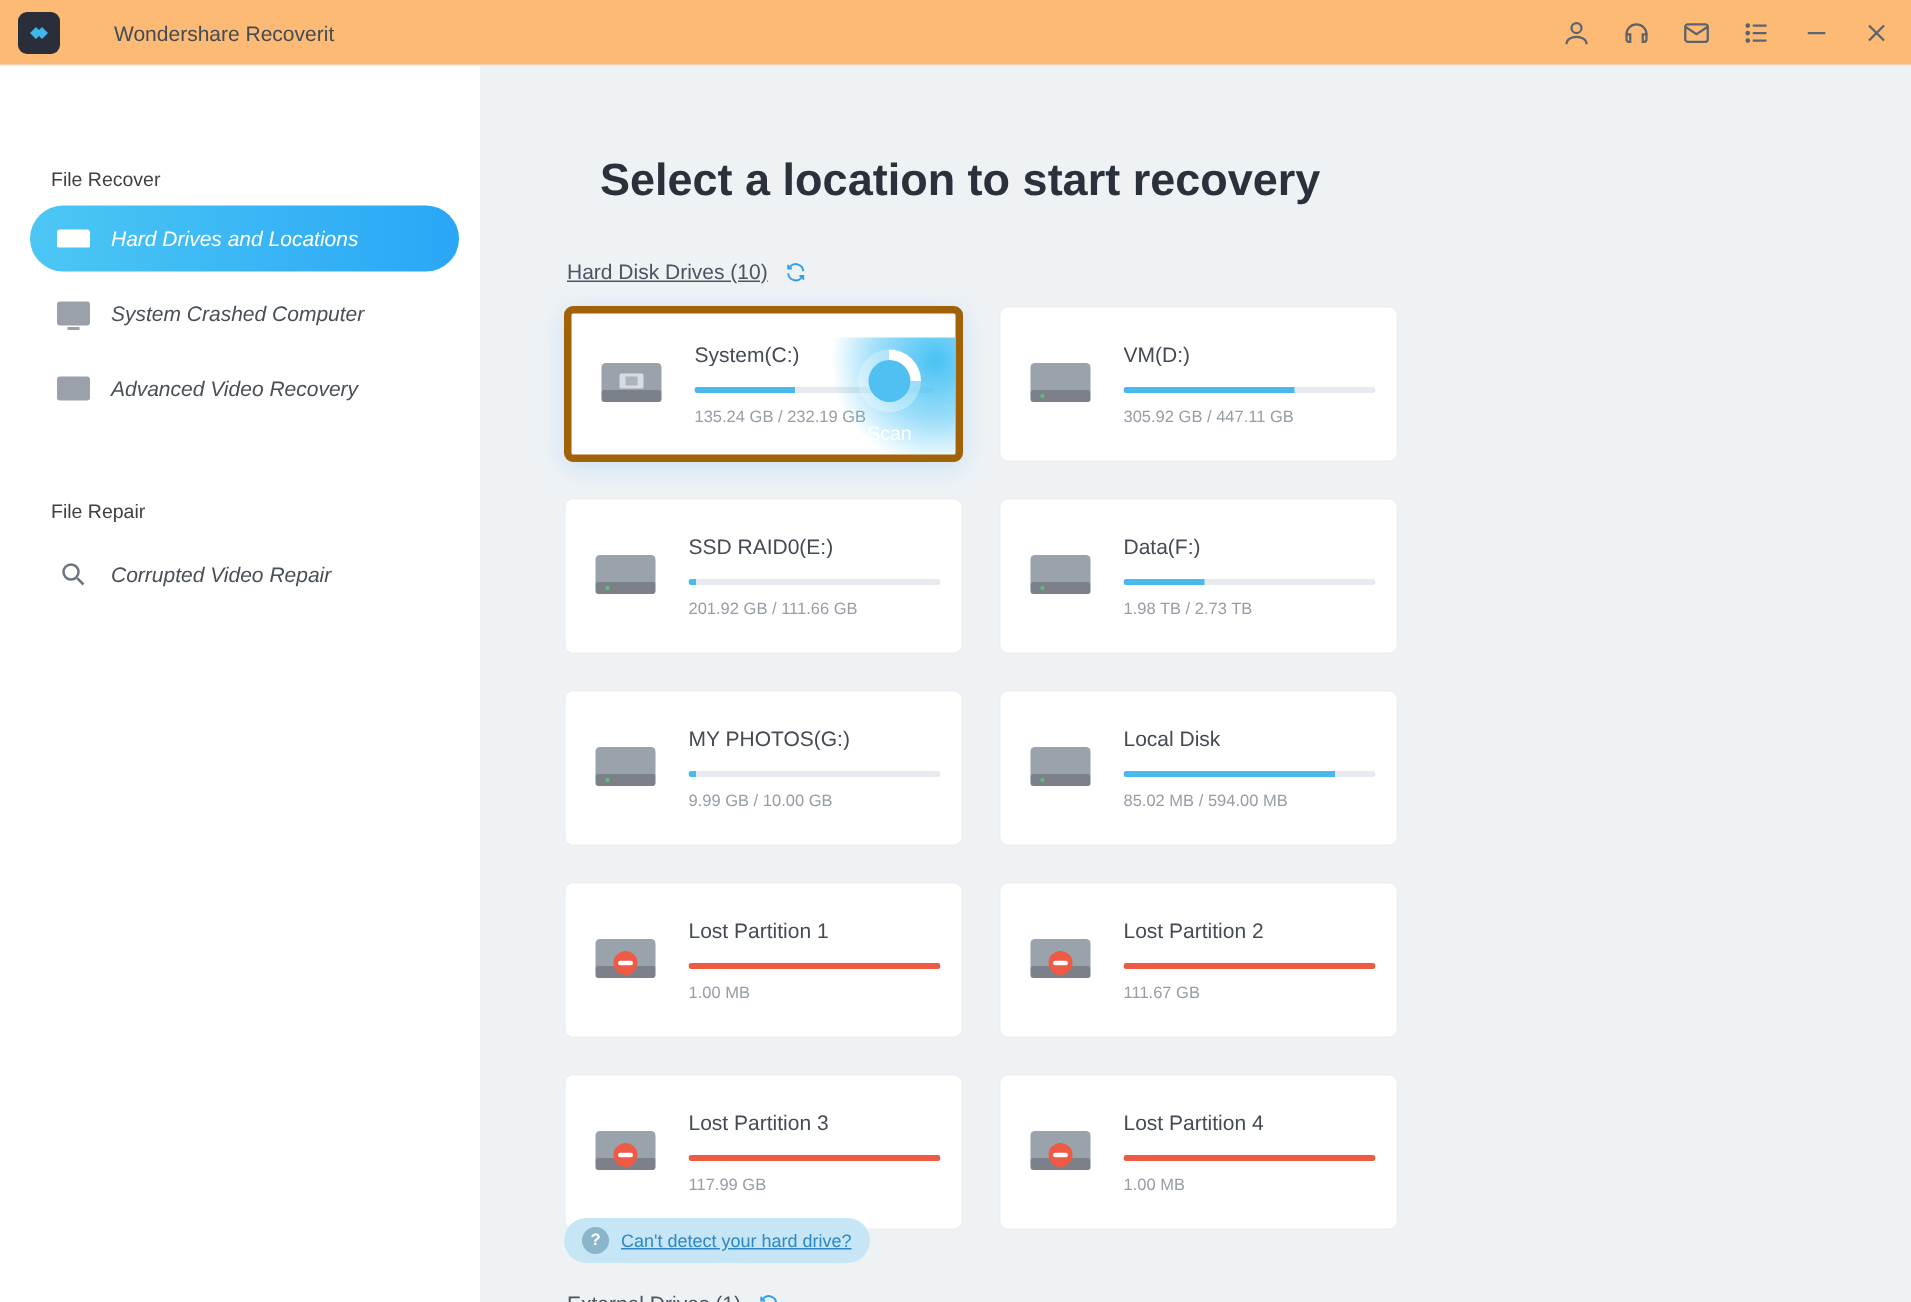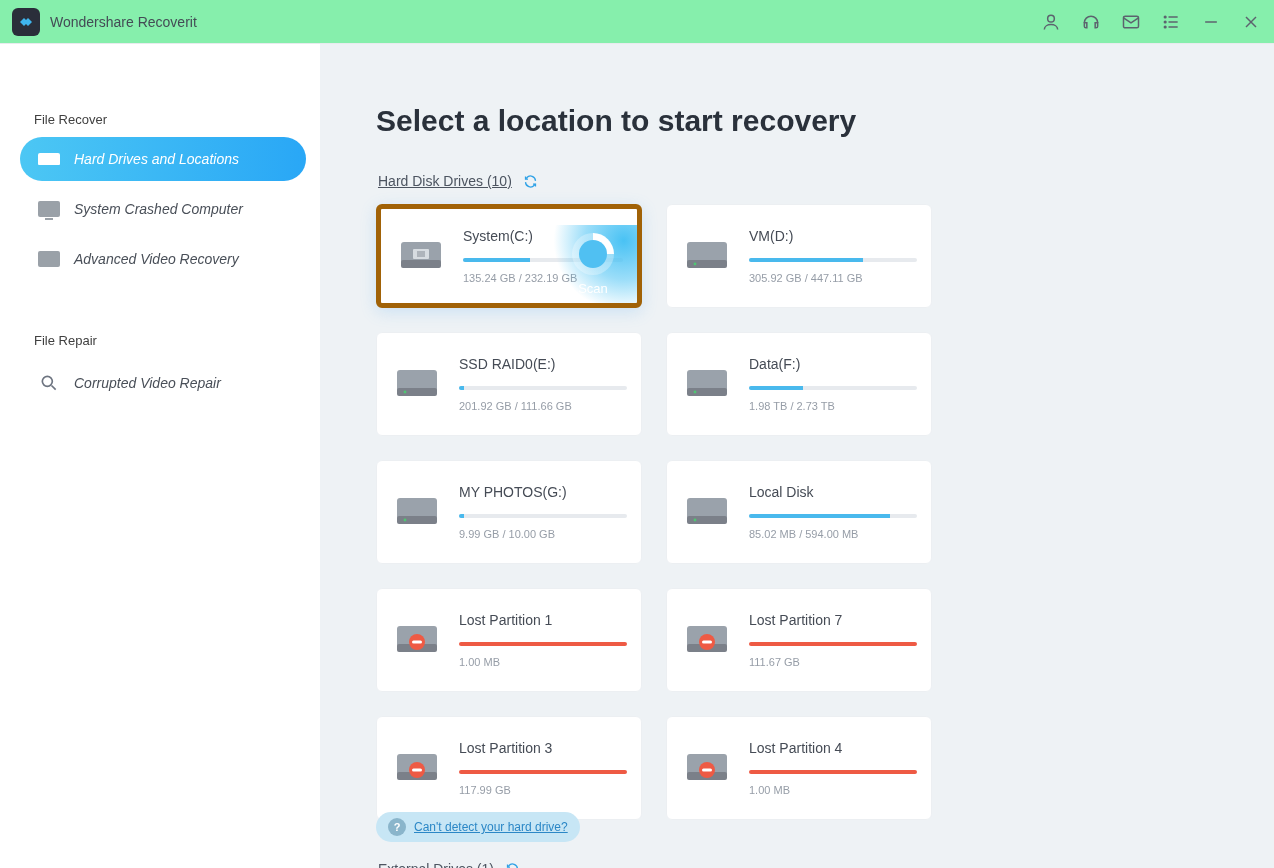--- a/index.html
+++ b/index.html
@@ -1,17 +1,17 @@
 <!DOCTYPE html>
 <html><head>
 <meta charset="utf-8">
 <style>
 * { margin: 0; padding: 0; box-sizing: border-box; font-family: -apple-system, BlinkMacSystemFont, "Segoe UI", Arial, sans-serif; }
 body { width: 1274px; height: 868px; background: #eef2f5; overflow: hidden; display: flex; flex-direction: column; }
-.titlebar { height: 44px; display: flex; align-items: center; padding: 0 12px; background: #86efac; border-bottom: 1px solid #e8ebee; }
+.titlebar { height: 44px; display: flex; align-items: center; padding: 0 12px; background: #fdba74; border-bottom: 1px solid #e8ebee; gap: 26px; }
 .app-logo { width: 28px; height: 28px; background: #2a2e3a; border-radius: 6px; display: flex; align-items: center; justify-content: center; margin-right: 10px; }
 .app-logo svg { width: 16px; height: 16px; }
 .app-title { font-size: 14px; color: #444b55; }
 .titlebar-spacer { flex: 1; }
 .titlebar-actions { display: flex; gap: 18px; align-items: center; }
 .titlebar-btn { width: 22px; height: 22px; display: flex; align-items: center; justify-content: center; color: #5c636e; cursor: pointer; }
 .titlebar-btn svg { width: 20px; height: 20px; stroke: currentColor; fill: none; stroke-width: 1.8; }
 .main { flex: 1; display: flex; min-height: 0; }
 .sidebar { width: 320px; background: #fff; padding: 60px 14px 0 20px; }
 .section-label { font-size: 13px; color: #404040; margin: 8px 14px 10px; }
@@ -20,21 +20,21 @@
 .nav-icon { width: 22px; height: 16px; display: flex; align-items: center; justify-content: center; }
 .nav-icon.disk { background: #9aa1a8; border-radius: 2px 2px 1px 1px; position: relative; height: 12px; }
 .nav-item.active .nav-icon.disk { background: #fff; }
 .nav-icon.monitor { width: 22px; height: 16px; background: #9aa1a8; border-radius: 2px; position: relative; }
 .nav-icon.monitor::after { content:""; position:absolute; bottom:-3px; left:50%; transform:translateX(-50%); width:8px; height:2px; background:#9aa1a8;}
 .nav-icon.video { width: 22px; height: 16px; background: #9aa1a8; border-radius: 2px; }
 .nav-icon.repair { width: 22px; height: 22px; display:flex; align-items:center; justify-content:center; }
 .nav-icon.repair svg { width:20px; height:20px; }
 .nav-sep { height: 38px; }
 .content { flex: 1; padding: 60px 58px 0 56px; overflow-y: auto; position: relative; }
-.page-title { font-size: 30px; font-weight: 700; color: #2a313b; margin-bottom: 34px; }
+.page-title { font-size: 30px; font-weight: 700; color: #2a313b; margin-bottom: 34px; margin-left: 24px; }
 .group-header { display: flex; align-items: center; gap: 10px; font-size: 14px; color: #4c5460; margin: 6px 0 14px 2px; text-decoration: underline; }
 .refresh-btn { width: 18px; height: 18px; display:flex; align-items:center; justify-content:center; color:#2ea1e6; cursor:pointer;}
 .refresh-btn svg { width:15px; height:15px; stroke:currentColor; fill:none; stroke-width:2;}
 .cards { display: flex; flex-wrap: wrap; gap: 24px; margin-bottom: 40px; }
 .card { width: 266px; height: 104px; background: #fff; border: 1px solid #eceff2; border-radius: 6px; display: flex; align-items: center; padding: 0 14px 0 14px; cursor: pointer; position: relative; overflow: hidden; }
 .card.selected { border: 5px solid #a16207; box-shadow: 0 4px 16px rgba(80,170,240,.22); }
 .drive-icon { width: 52px; height: 48px; margin-right: 16px; position:relative; display:flex; align-items:center; justify-content:center;}
 .drive-icon svg { width:52px; height:48px; }
 .card-body { flex: 1; min-width: 0; }
 .drive-name { font-size: 14px; color: #454b55; margin-bottom: 14px; white-space: nowrap; overflow:hidden; text-overflow:ellipsis;}
@@ -271,21 +271,21 @@
         <div class="card">
           <div class="drive-icon">
             <svg viewBox="0 0 52 48">
               <rect x="6" y="10" width="40" height="22" rx="3" fill="#9aa2ab"></rect>
               <rect x="6" y="28" width="40" height="8" rx="2" fill="#7b8089"></rect>
               <circle cx="26" cy="26" r="8" fill="#ee5a44"></circle>
               <rect x="21" y="24.5" width="10" height="3" rx="1.5" fill="#fff"></rect>
             </svg>
           </div>
           <div class="card-body">
-            <div class="drive-name">Lost Partition 7</div>
+            <div class="drive-name">Lost Partition 2</div>
             <div class="bar">
               <div class="bar-fill lost" style="width:100%"></div>
             </div>
             <div class="drive-size">111.67 GB</div>
           </div>
         </div>
         <div class="card">
           <div class="drive-icon">
             <svg viewBox="0 0 52 48">
               <rect x="6" y="10" width="40" height="22" rx="3" fill="#9aa2ab"></rect>

